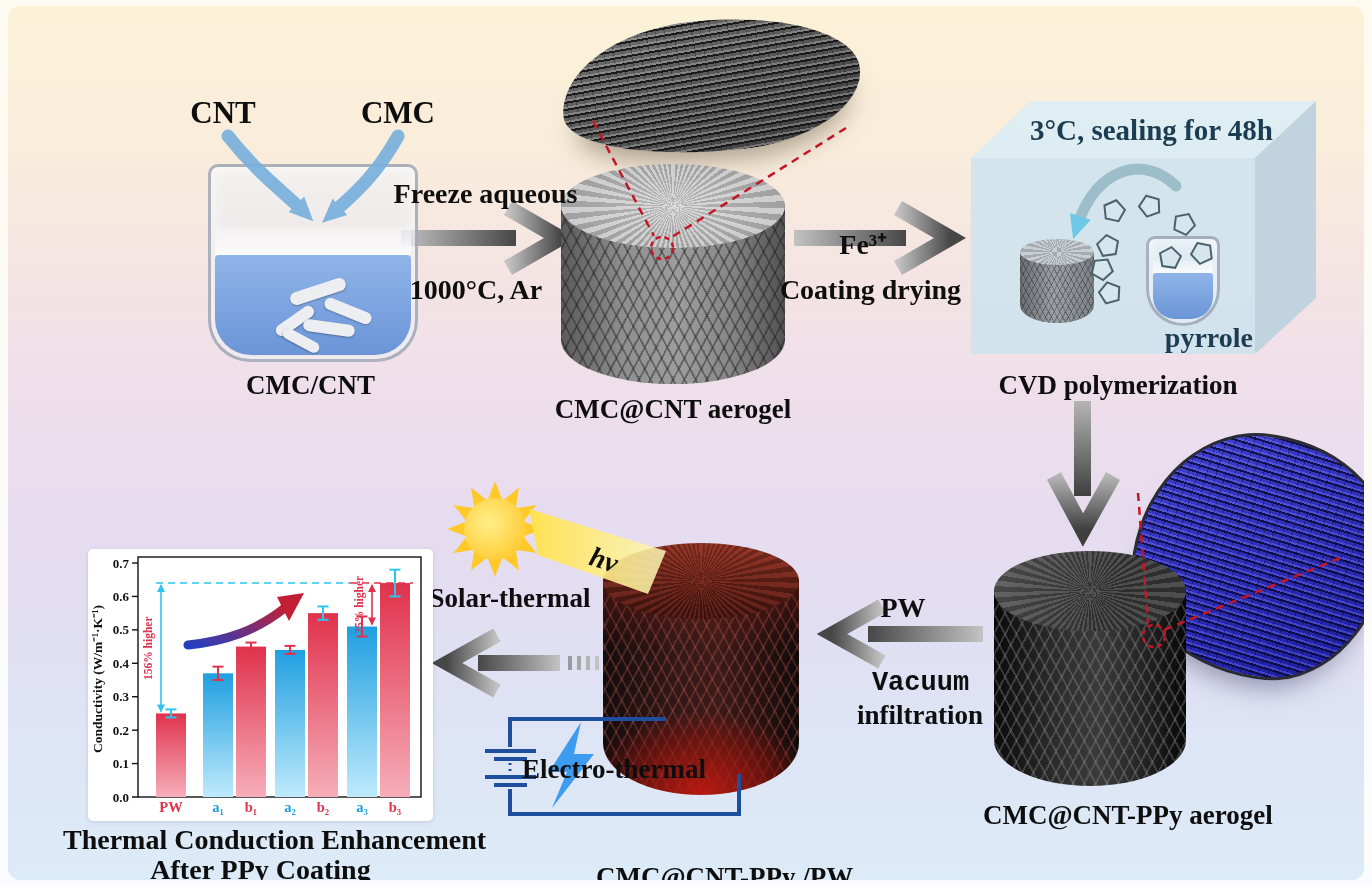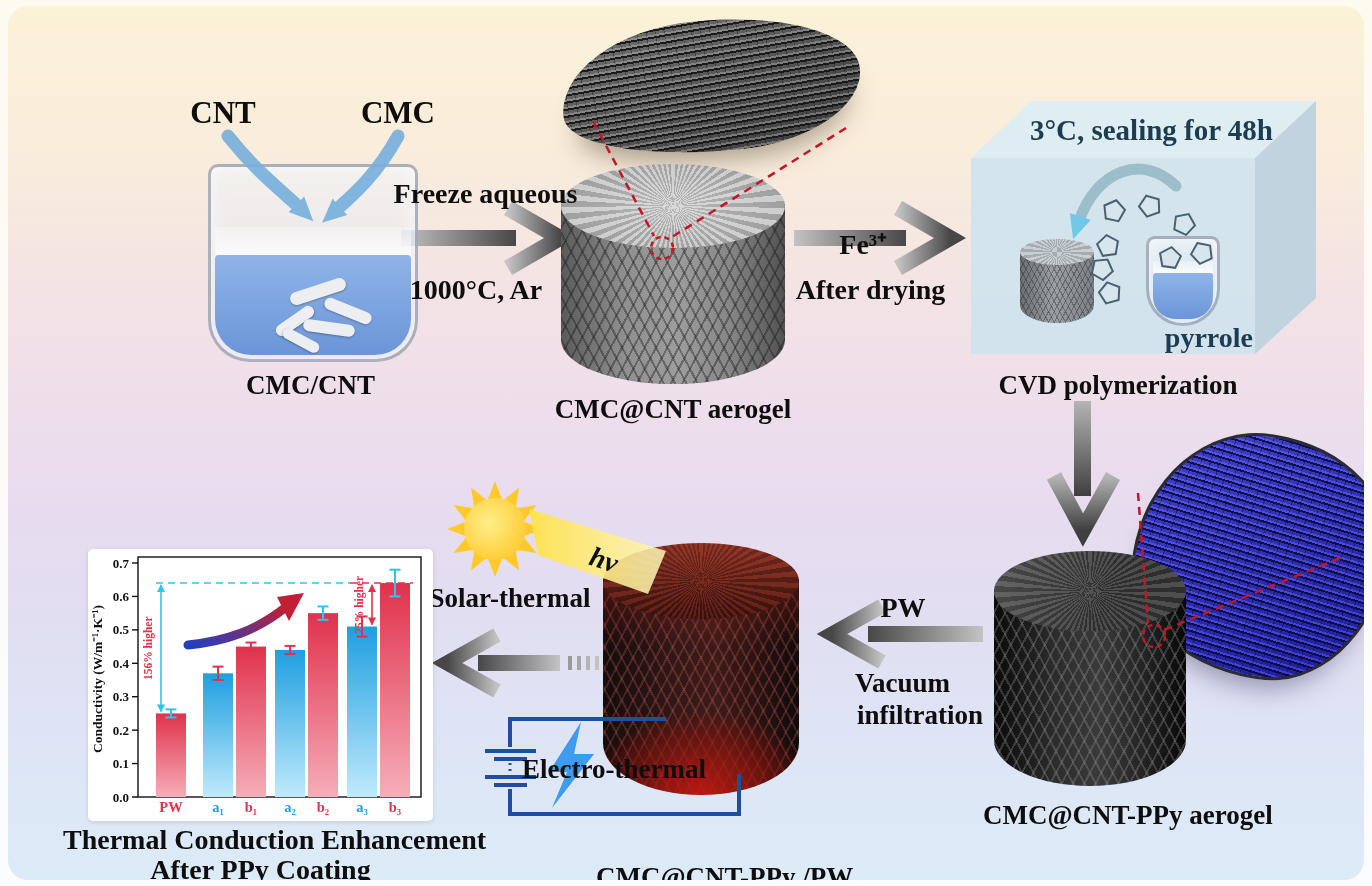--- a/index.html
+++ b/index.html
@@ -1,18 +1,18 @@
 <!DOCTYPE html>
 <html><head>
 <meta charset="utf-8">
 <style>
   html,body{margin:0;padding:0;background:linear-gradient(180deg,#fdfaf0,#fbfcff);}
   .stage{position:relative;width:1372px;height:886px;overflow:hidden;
          font-family:"Liberation Serif",serif;}
-  .card{position:absolute;left:8px;top:6px;right:8px;bottom:6px;border-radius:20px;overflow:hidden;
+  .card{position:absolute;left:8px;top:6px;right:8px;bottom:6px;border-radius:12px;overflow:hidden;
         background:linear-gradient(180deg,#fcf2d7 0%,#f9ecdc 18%,#f4e3e4 32%,#eedeeb 46%,#e7dcef 58%,#e2def2 70%,#dee4f5 82%,#dcebf8 100%);}
   svg{position:absolute;left:0;top:0;overflow:visible;}
   .z1{z-index:1}.z3{z-index:3}
   .lbl{position:absolute;z-index:4;font-weight:bold;color:#0e0e0e;text-align:center;
        font-size:27px;line-height:1.12;white-space:nowrap;}
   .slate{color:#1c3c52;text-align:right;}
   .hv{font-style:italic;transform:rotate(18deg);font-size:28px;}
   
   .cyl{position:absolute;z-index:2;}
   .cyl .body{position:absolute;left:0;right:0;}
@@ -266,30 +266,30 @@
   <div class="lbl" style="left:160px;top:90px;width:110px;font-size:31px;">CNT</div>
   <div class="lbl" style="left:335px;top:90px;width:110px;font-size:31px;">CMC</div>
   <div class="lbl" style="left:170px;top:364px;width:265px;">CMC/CNT</div>
 
   <div class="lbl" style="left:380px;top:172px;width:195px;font-size:28px;">Freeze aqueous</div>
   <div class="lbl" style="left:378px;top:268px;width:180px;font-size:28px;">1000°C, Ar</div>
 
   <div class="lbl" style="left:530px;top:388px;width:270px;">CMC@CNT aerogel</div>
 
   <div class="lbl" style="left:800px;top:176px;width:110px;font-size:28px;margin-top:47px;">Fe³⁺</div>
-  <div class="lbl" style="left:765px;top:268px;width:195px;font-size:28px;">After drying</div>
+  <div class="lbl" style="left:765px;top:268px;width:195px;font-size:28px;">Coating drying</div>
 
   <div class="lbl slate" style="left:985px;top:108px;width:280px;font-size:29px;">3°C, sealing for 48h</div>
   <div class="lbl slate" style="left:1115px;top:316px;width:130px;font-size:28px;">pyrrole</div>
   <div class="lbl" style="left:985px;top:364px;width:250px;">CVD polymerization</div>
 
   <div class="lbl" style="left:975px;top:794px;width:265px;">CMC@CNT-PPy aerogel</div>
 
   <div class="lbl" style="left:860px;top:586px;width:70px;font-size:28px;">PW</div>
-  <div class="lbl" style="left:837px;top:662px;width:115px;">Vacuum</div>
+  <div class="lbl" style="left:855px;top:662px;width:115px;font-family:Liberation Mono, monospace;">Vacuum</div>
   <div class="lbl" style="left:842px;top:694px;width:140px;">infiltration</div>
 
   <div class="lbl hv" style="left:566px;top:538px;width:60px;">hν</div>
   <div class="lbl" style="left:412px;top:577px;width:180px;">Solar-thermal</div>
   <div class="lbl" style="left:508px;top:748px;width:196px;">Electro-thermal</div>
   <div class="lbl" style="left:588px;top:812px;width:250px;margin-top:44px;">CMC@CNT-PPy /PW</div>
 
   <div class="lbl" style="left:55px;top:818px;width:395px;font-size:28px;">Thermal Conduction Enhancement</div>
   <div class="lbl" style="left:55px;top:848px;width:395px;font-size:28px;">After PPy Coating</div>
 

